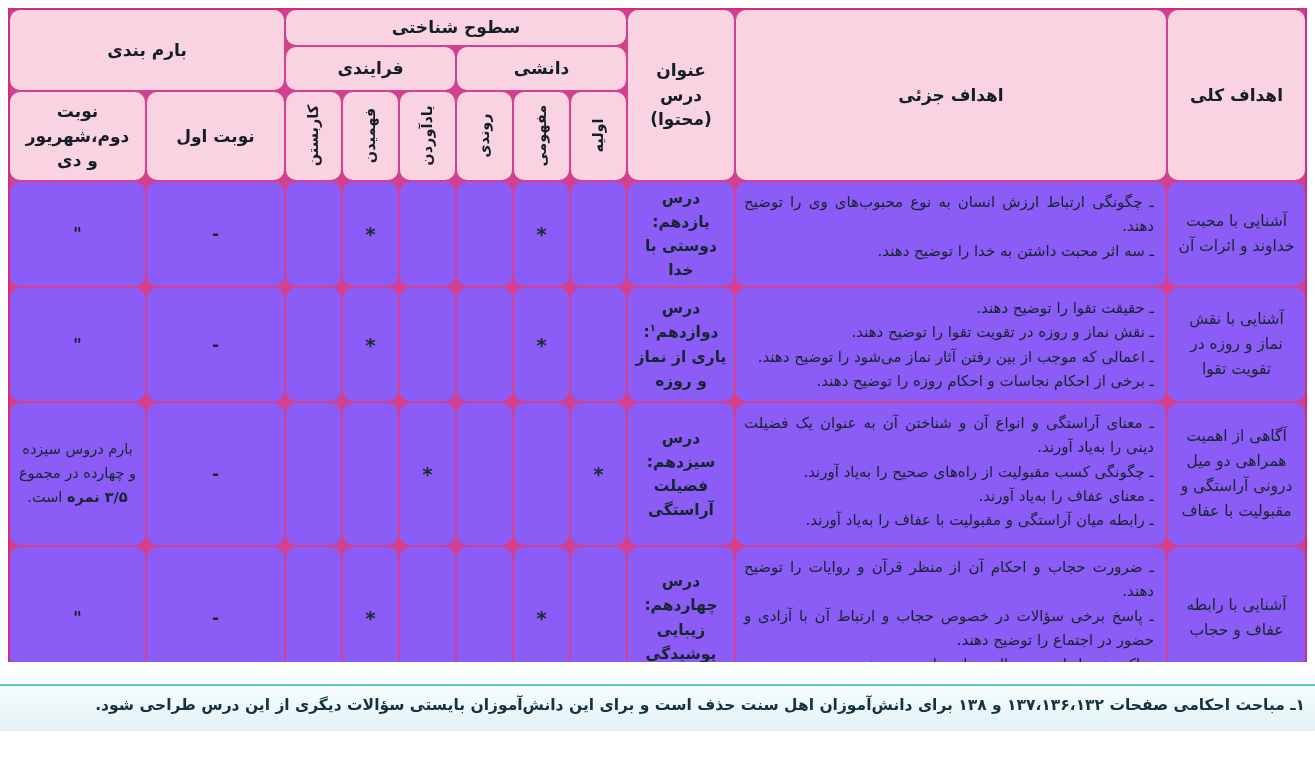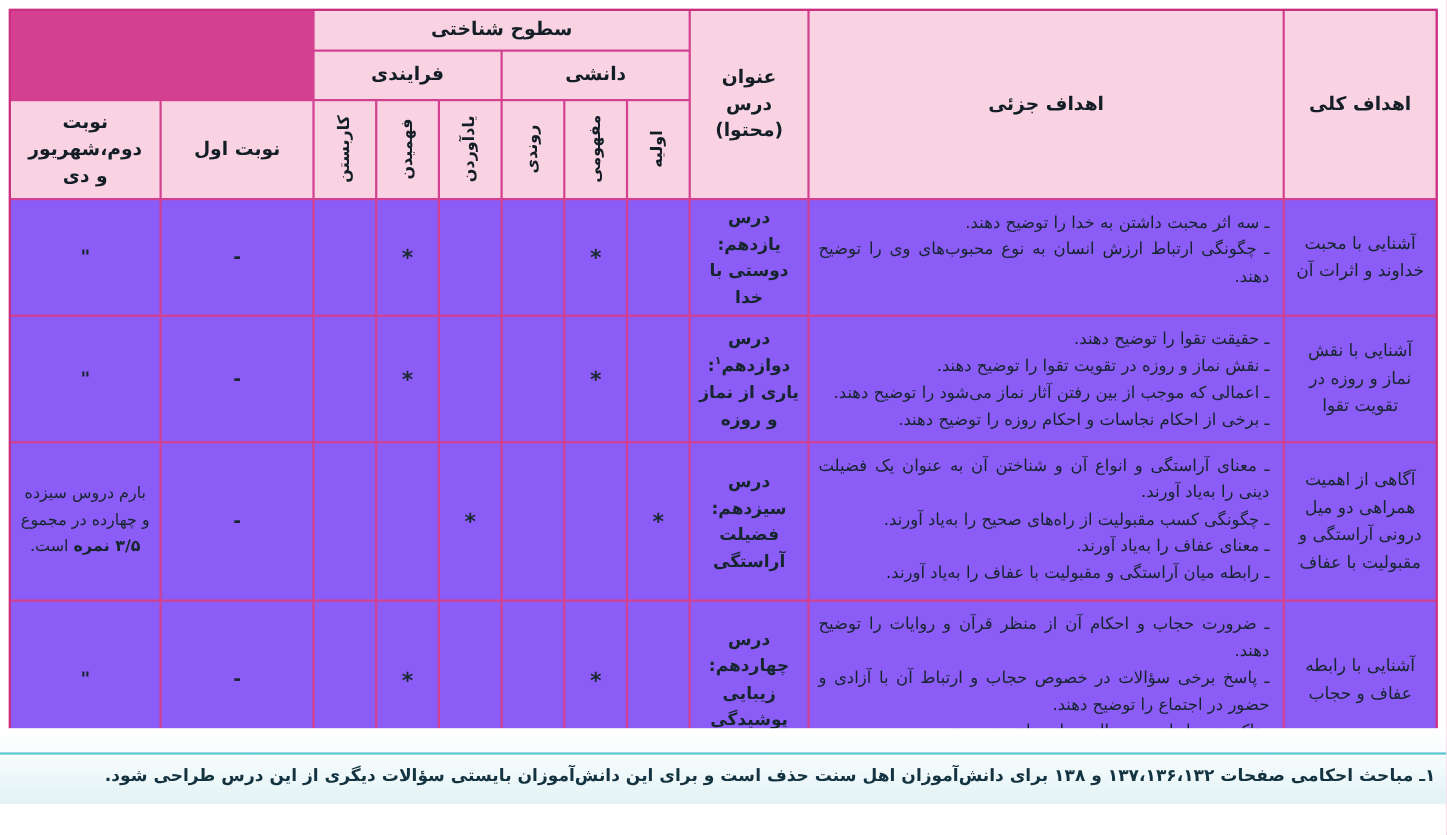--- a/index.html
+++ b/index.html
@@ -28,20 +28,21 @@
     grid-template-rows: 35px 43px 88px 104px 113px 142px 141px;
     gap: 2px;
     background: #d2408f;
     border: 2px solid #cb2f82;
   }
   .cell {
     display: flex;
     align-items: center;
     justify-content: center;
     overflow: hidden;
+    border-radius: 10px;
   }
   .hdr {
     background: #fad3e3;
     font-weight: bold;
     font-size: 17px;
     text-align: center;
     line-height: 1.45;
     color: #141e26;
   }
   .body-cell { background: #8b5cf6; }
@@ -141,27 +142,28 @@
     <div class="cell hdr rotated" style="grid-column:7; grid-row:3;">
         <span>یادآوردن</span>
       </div>
     <div class="cell hdr rotated" style="grid-column:8; grid-row:3;">
         <span>فهمیدن</span>
       </div>
     <div class="cell hdr rotated" style="grid-column:9; grid-row:3;">
         <span>کاربستن</span>
       </div>
 
+    <div class="cell hdr" style="grid-column:10/12; grid-row:1/3;">بارم بندی</div>
     <div class="cell hdr" style="grid-column:10; grid-row:3;">نوبت اول</div>
     <div class="cell hdr" style="grid-column:11; grid-row:3; padding:12px 8px;">نوبت دوم،شهریور و دی</div>
 
     <div class="cell body-cell general-cell" style="grid-column:1; grid-row:4;">آشنایی با محبت خداوند و اثرات آن</div>
     <div class="cell body-cell objectives-cell" style="grid-column:2; grid-row:4;">
+      <div class="objective-line">ـ چگونگی ارتباط ارزش انسان به نوع محبوب‌های وی را توضیح دهند.</div>
       <div class="objective-line">ـ سه اثر محبت داشتن به خدا را توضیح دهند.</div>
-      <div class="objective-line">ـ چگونگی ارتباط ارزش انسان به نوع محبوب‌های وی را توضیح دهند.</div>
     </div>
     <div class="cell body-cell lesson-title" style="grid-column:3; grid-row:4;">درس یازدهم: دوستی با خدا</div>
     <div class="cell body-cell level-cell" style="grid-column:4; grid-row:4;"></div>
     <div class="cell body-cell level-cell" style="grid-column:5; grid-row:4;">*</div>
     <div class="cell body-cell level-cell" style="grid-column:6; grid-row:4;"></div>
     <div class="cell body-cell level-cell" style="grid-column:7; grid-row:4;"></div>
     <div class="cell body-cell level-cell" style="grid-column:8; grid-row:4;">*</div>
     <div class="cell body-cell level-cell" style="grid-column:9; grid-row:4;"></div>
     <div class="cell body-cell score-cell" style="grid-column:10; grid-row:4;">-</div>
     <div class="cell body-cell score-cell" style="grid-column:11; grid-row:4;">"</div>

